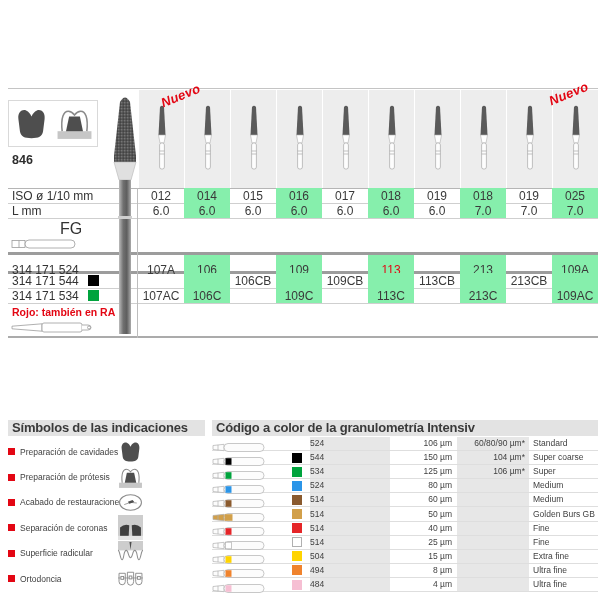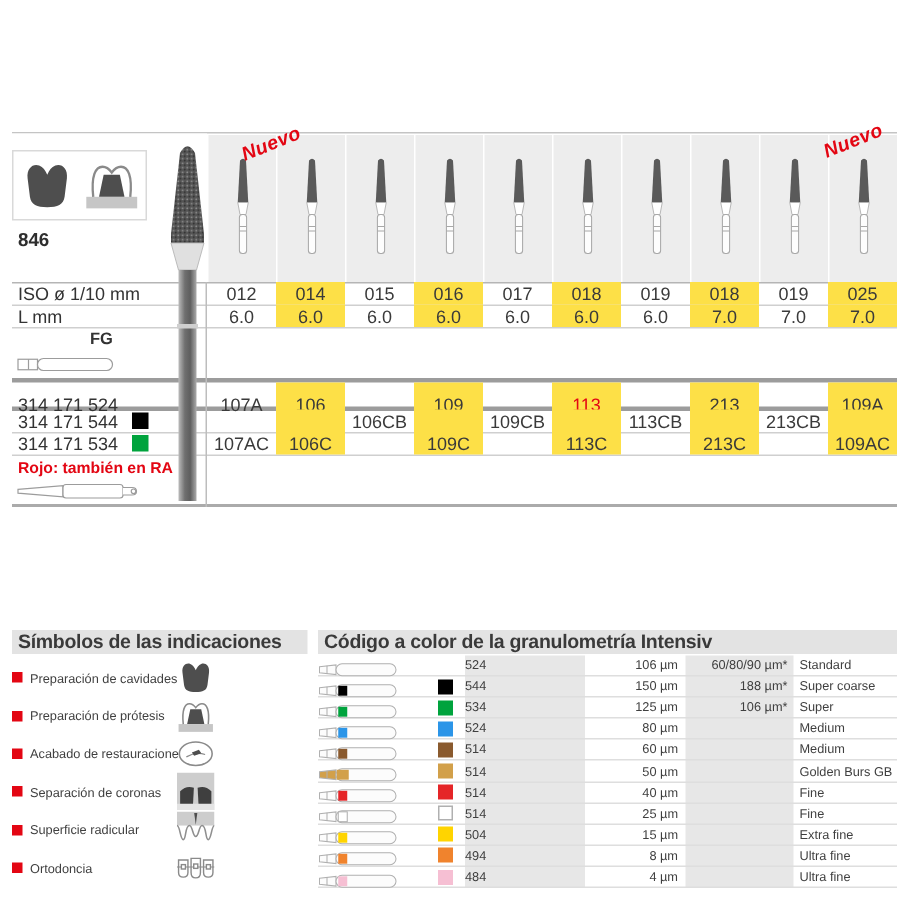--- a/index.html
+++ b/index.html
@@ -24,23 +24,23 @@
 
   .hline{position:absolute;left:0;width:590px;background:#cfcfcf;}
   .vline{position:absolute;background:#bdbdbd;}
 
   .crow{position:absolute;left:0;width:590px;display:flex;}
   .rowhead{width:130px;position:relative;display:flex;align-items:center;padding-left:4px;box-sizing:border-box;
            font-size:12px;color:#333;}
   .swatch-sq{position:absolute;left:80px;top:50%;margin-top:-5.5px;width:11px;height:11px;}
   .cells{display:flex;width:460px;}
   .cell{width:46px;display:flex;align-items:center;justify-content:center;font-size:12px;color:#3a3a3a;box-sizing:border-box;}
-  .cell.shade{background:#fde047;}
+  .cell.shade{background:#86efac;}
   .cell.redval{color:#e30613;}
-  .fg-label{position:absolute;left:4px;top:132px;font-size:11px;font-weight:bold;color:#333;padding-left:48px;}
+  .fg-label{position:absolute;left:4px;top:132px;font-size:16px;font-weight:normal;color:#333;padding-left:48px;}
   .fg-icon{position:absolute;left:3px;top:147px;}
   .note-label{position:absolute;left:4px;top:218px;font-size:10.5px;font-weight:bold;color:#e30613;}
   .ra-icon{position:absolute;left:2px;top:233px;}
 
   
   .sec-heading{background:#e3e3e3;height:16px;line-height:16px;padding-left:4px;
                font-size:13px;font-weight:bold;color:#3a3a3a;letter-spacing:-.2px;white-space:nowrap;}
   .symbols{position:absolute;left:8px;top:420px;width:197px;}
   .sym-items{margin-top:3px;}
   .sym-item{position:relative;height:25.4px;display:flex;align-items:center;}
@@ -408,21 +408,21 @@
         <div class="grit-row" style="top: 14.1px;">
           <span class="g-icon"><svg viewBox="0 0 53 11" width="53" height="11">
               <path d="M1,3.5 L12,2.3 L12,8.7 L1,7.5 Z" fill="#fcfcfc" stroke="#b0b0b0" stroke-width="0.7"></path>
               <line x1="6" y1="2.9" x2="6" y2="8.1" stroke="#b0b0b0" stroke-width="0.7"></line>
               <rect x="12" y="1.5" width="40" height="8" rx="4" fill="#fcfcfc" stroke="#b0b0b0" stroke-width="0.7"></rect>
               <rect x="13.5" y="2.2" width="6" height="6.6" fill="#000000" stroke="#b0b0b0" stroke-width="0"></rect>
             </svg></span>
           <span class="g-swatch" style="background:#000000"></span>
           <span class="g-code">544</span>
           <span class="g-grain">150 µm</span>
-          <span class="g-extra">188 µm*</span>
+          <span class="g-extra">104 µm*</span>
           <span class="g-name">Super coarse</span>
         </div>
         <div class="grit-row" style="top: 28.2px;">
           <span class="g-icon"><svg viewBox="0 0 53 11" width="53" height="11">
               <path d="M1,3.5 L12,2.3 L12,8.7 L1,7.5 Z" fill="#fcfcfc" stroke="#b0b0b0" stroke-width="0.7"></path>
               <line x1="6" y1="2.9" x2="6" y2="8.1" stroke="#b0b0b0" stroke-width="0.7"></line>
               <rect x="12" y="1.5" width="40" height="8" rx="4" fill="#fcfcfc" stroke="#b0b0b0" stroke-width="0.7"></rect>
               <rect x="13.5" y="2.2" width="6" height="6.6" fill="#00a33d" stroke="#b0b0b0" stroke-width="0"></rect>
             </svg></span>
           <span class="g-swatch" style="background:#00a33d"></span>

